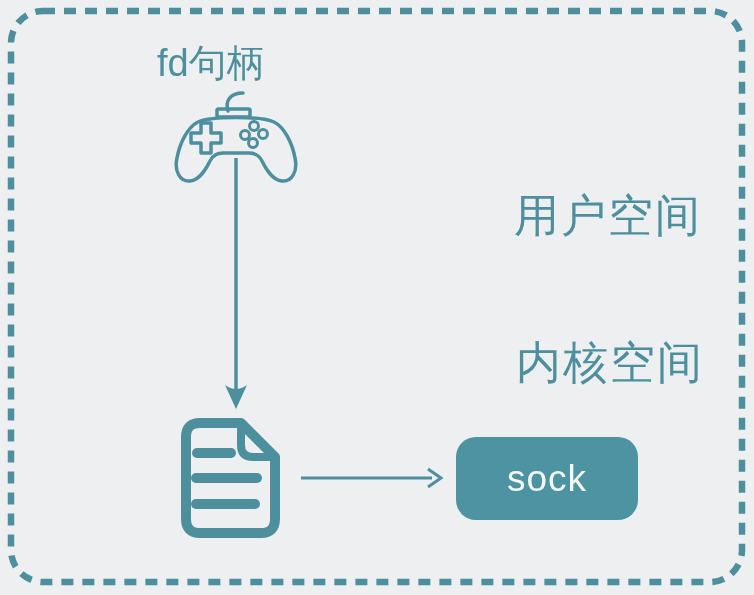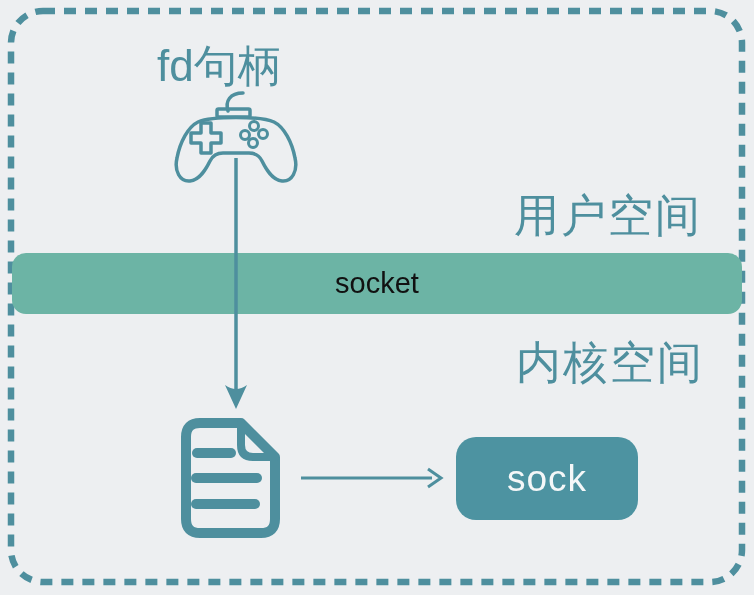--- a/index.html
+++ b/index.html
@@ -22,21 +22,21 @@
 
   
   .teal-label {
     color: #4e8f9e;
     white-space: nowrap;
     line-height: 1;
   }
   .fd-label {
     left: 157px;
     top: 44px;
-    font-size: 44px;
+    font-size: 38px;
   }
   .space-label {
     font-size: 45px;
     letter-spacing: 2px;
   }
   .user-space { right: 52px; top: 193px; }
   .kernel-space { right: 50px; top: 340px; }
 
   
   .socket-bar {
@@ -107,23 +107,20 @@
 
       <circle cx="84" cy="36" r="4.5" stroke-width="3"></circle>
       <circle cx="75" cy="45" r="4.5" stroke-width="3"></circle>
       <circle cx="93" cy="44" r="4.5" stroke-width="3"></circle>
       <circle cx="83" cy="53" r="4.5" stroke-width="3"></circle>
     </g>
   </svg>
 
   <div class="abs teal-label space-label user-space">用户空间</div>
 
-  <div class="abs socket-bar">
-    <span class="socket-bar-label">socket</span>
-  </div>
 
   <div class="abs teal-label space-label kernel-space">内核空间</div>
 
   <svg class="abs" style="left:0; top:0;" width="754" height="595">
     <line x1="236" y1="158" x2="236" y2="392" stroke="#4e8f9e" stroke-width="3.5"></line>
     <path d="M 236 409 L 225 385 Q 236 393 247 385 Z" fill="#4e8f9e"></path>
   </svg>
 
   <svg class="abs" style="left:179px; top:416px;" width="104" height="124" viewBox="0 0 104 124">
     <g fill="none" stroke="#4e8f9e" stroke-width="10" stroke-linecap="round" stroke-linejoin="round">

